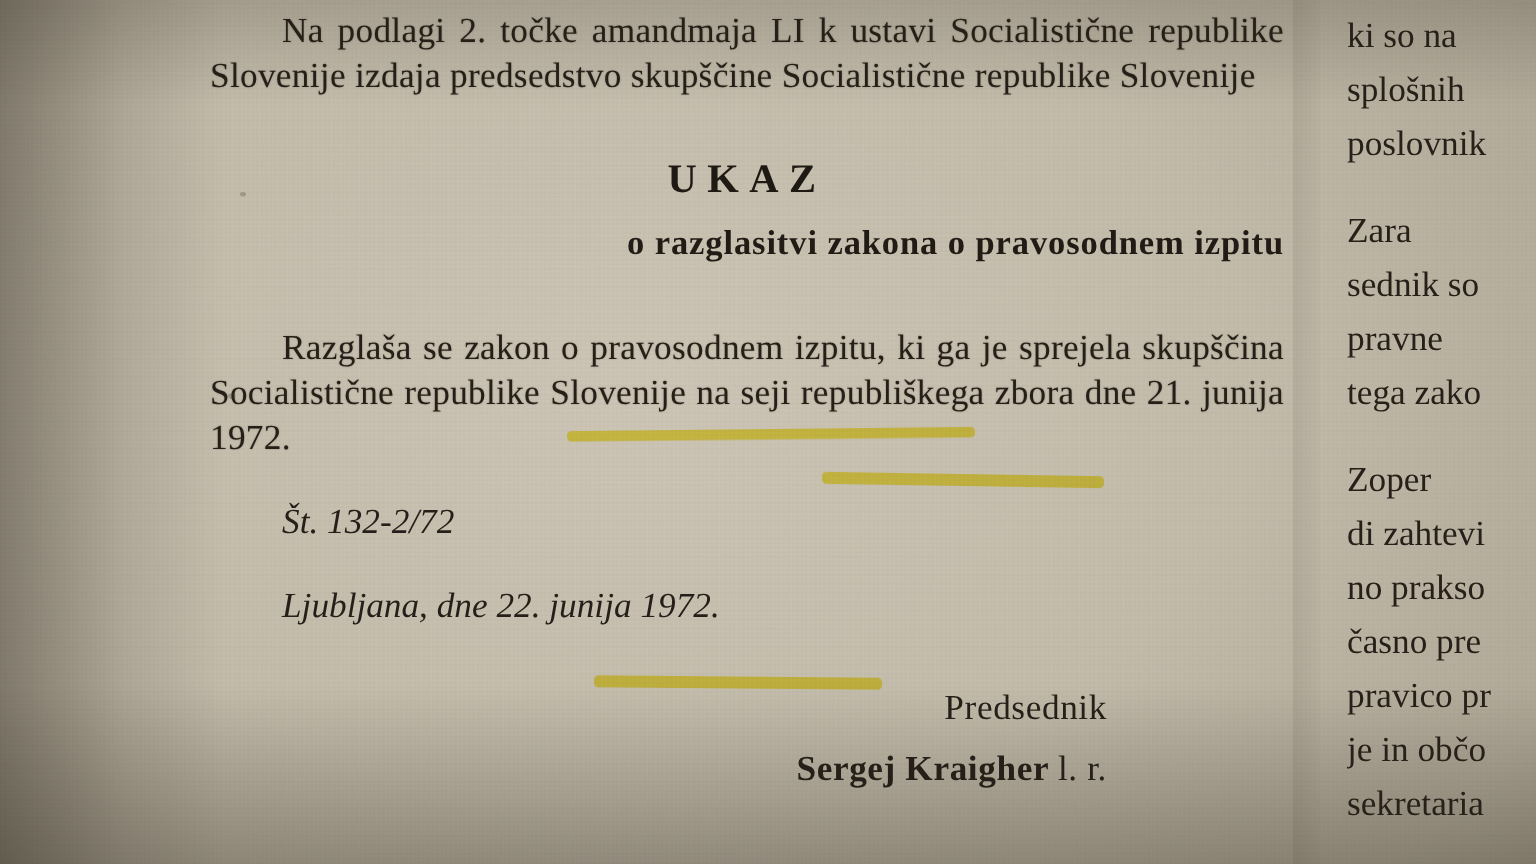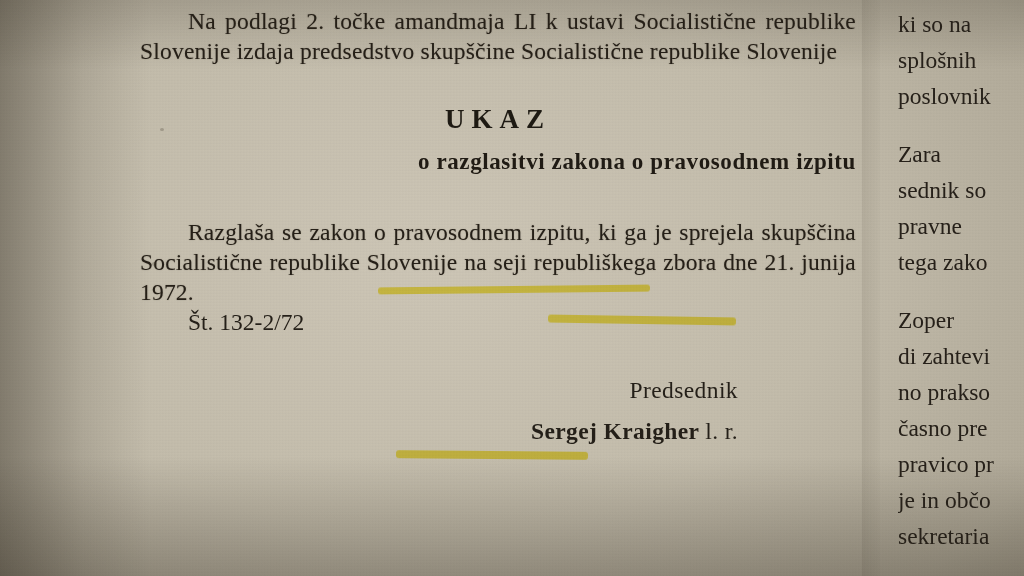--- a/index.html
+++ b/index.html
@@ -94,21 +94,21 @@
   #subtitle {
     text-align: right;
     font-weight: bold;
     font-size: 23px;
     letter-spacing: 0.6px;
     margin: 14px 0 0 0;
     color: #201b14;
   }
   #body-para { margin-top: 42px; }
 
-  .line-block { font-size: 23.5px; line-height: 30px; }
+  .line-block { margin-top: 26px; font-size: 23.5px; line-height: 30px; font-style: italic; }
   .line-block .ind { display: inline-block; width: 48px; }
 
   #signature {
     margin-top: 40px;
     text-align: right;
     padding-right: 118px;
   }
   #sig-role {
     font-size: 23.5px;
     letter-spacing: 0.4px;
@@ -168,20 +168,21 @@
     <p class="para"><span class="indent"></span><span>Na podlagi 2. točke amandmaja LI k ustavi Socialistične republike Slovenije izdaja predsedstvo skupščine Socialistične republike Slovenije</span></p>
 
     <div id="title">UKAZ</div>
 
     <div id="subtitle">o razglasitvi zakona o pravosodnem izpitu</div>
 
     <p class="para" id="body-para"><span class="indent"></span><span>Razglaša se zakon o pravosodnem izpitu, ki ga je sprejela skupščina Socialistične republike Slovenije na seji republiškega zbora dne 21. junija 1972.</span></p>
 
     <div class="line-block"><span class="ind"></span><span>Št. 132-2/72</span></div>
 
+    <div class="line-block"><span class="ind"></span><span>Ljubljana, dne 22. junija 1972.</span></div>
 
     <div id="signature">
       <div id="sig-role">Predsednik</div>
       <div id="sig-name"><span>Sergej Kraigher</span> <span class="suffix">l. r.</span></div>
     </div>
 
   </div>
 
   <div id="col-right" class="col">
     <div class="rline">ki so na</div>

